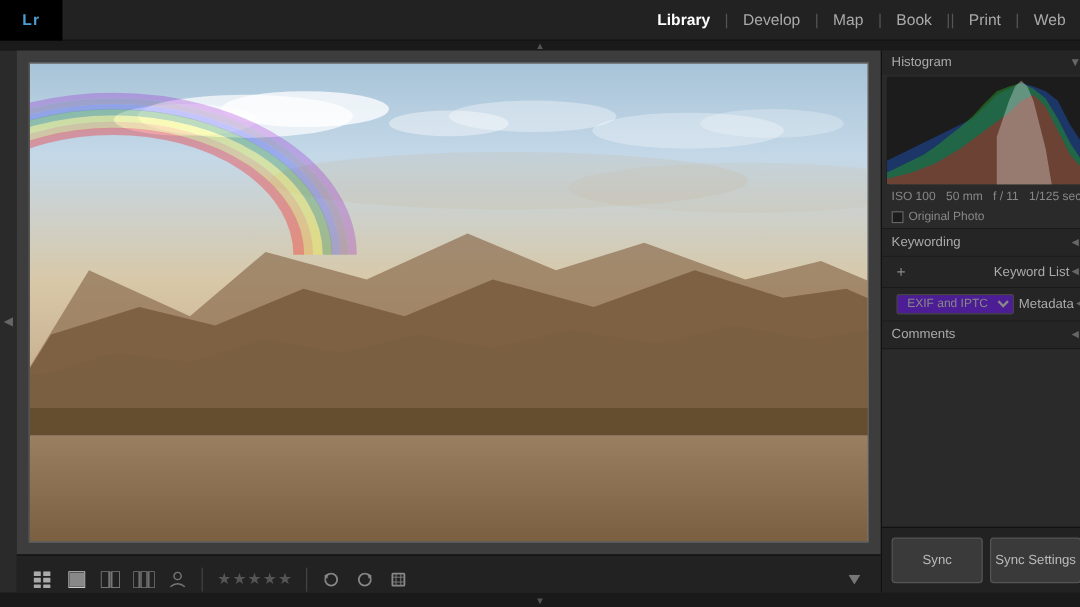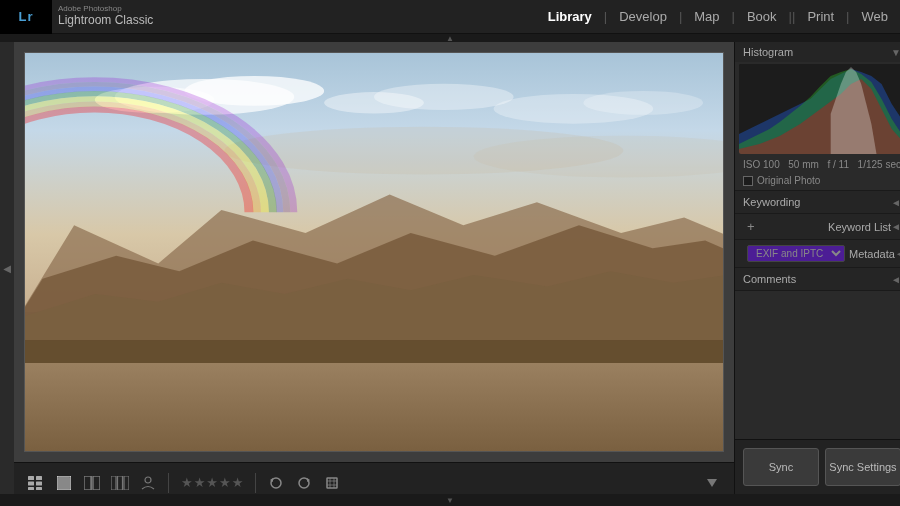--- a/index.html
+++ b/index.html
@@ -382,24 +382,20 @@
       justify-content: center;
       flex-shrink: 0;
     }
   </style>
 </head>
 <body>
 
 <div id="top-bar">
   <div id="lr-logo">
     <span id="lr-logo-text">Lr</span>
-  </div>
-  <div id="app-name-area">
-    <span id="adobe-photoshop-label">Adobe Photoshop</span>
-    <span id="lightroom-classic-label">Lightroom Classic</span>
   </div>
   <div id="nav-menu">
     <span class="nav-item active">Library</span>
     <span class="nav-divider">|</span>
     <span class="nav-item">Develop</span>
     <span class="nav-divider">|</span>
     <span class="nav-item">Map</span>
     <span class="nav-divider">|</span>
     <span class="nav-item">Book</span>
     <span class="nav-divider">|</span>

